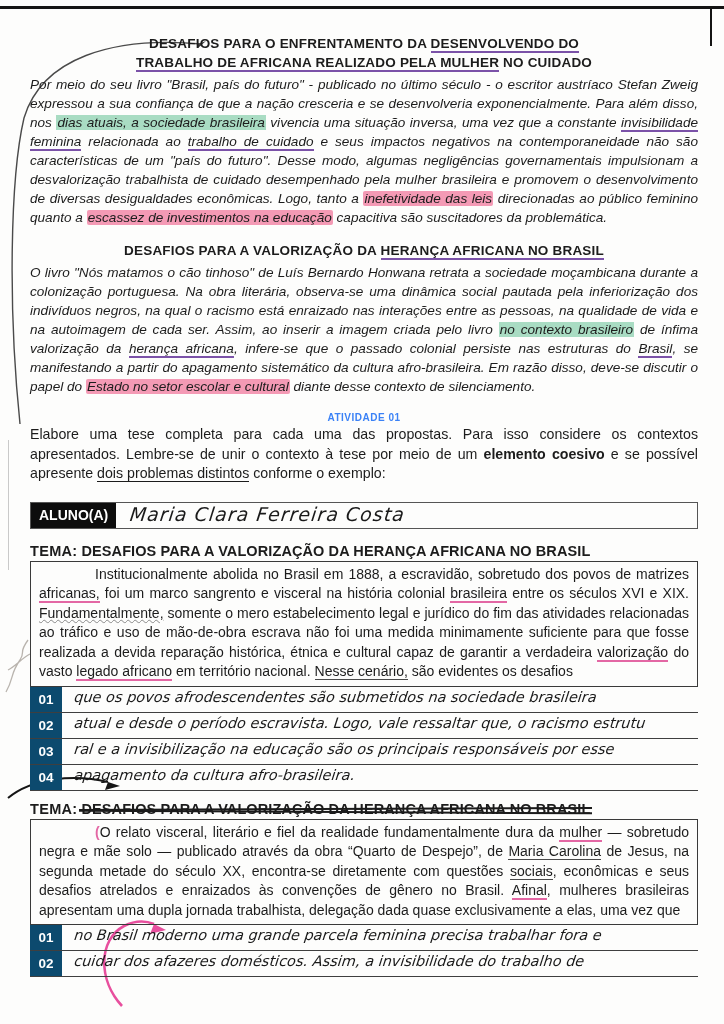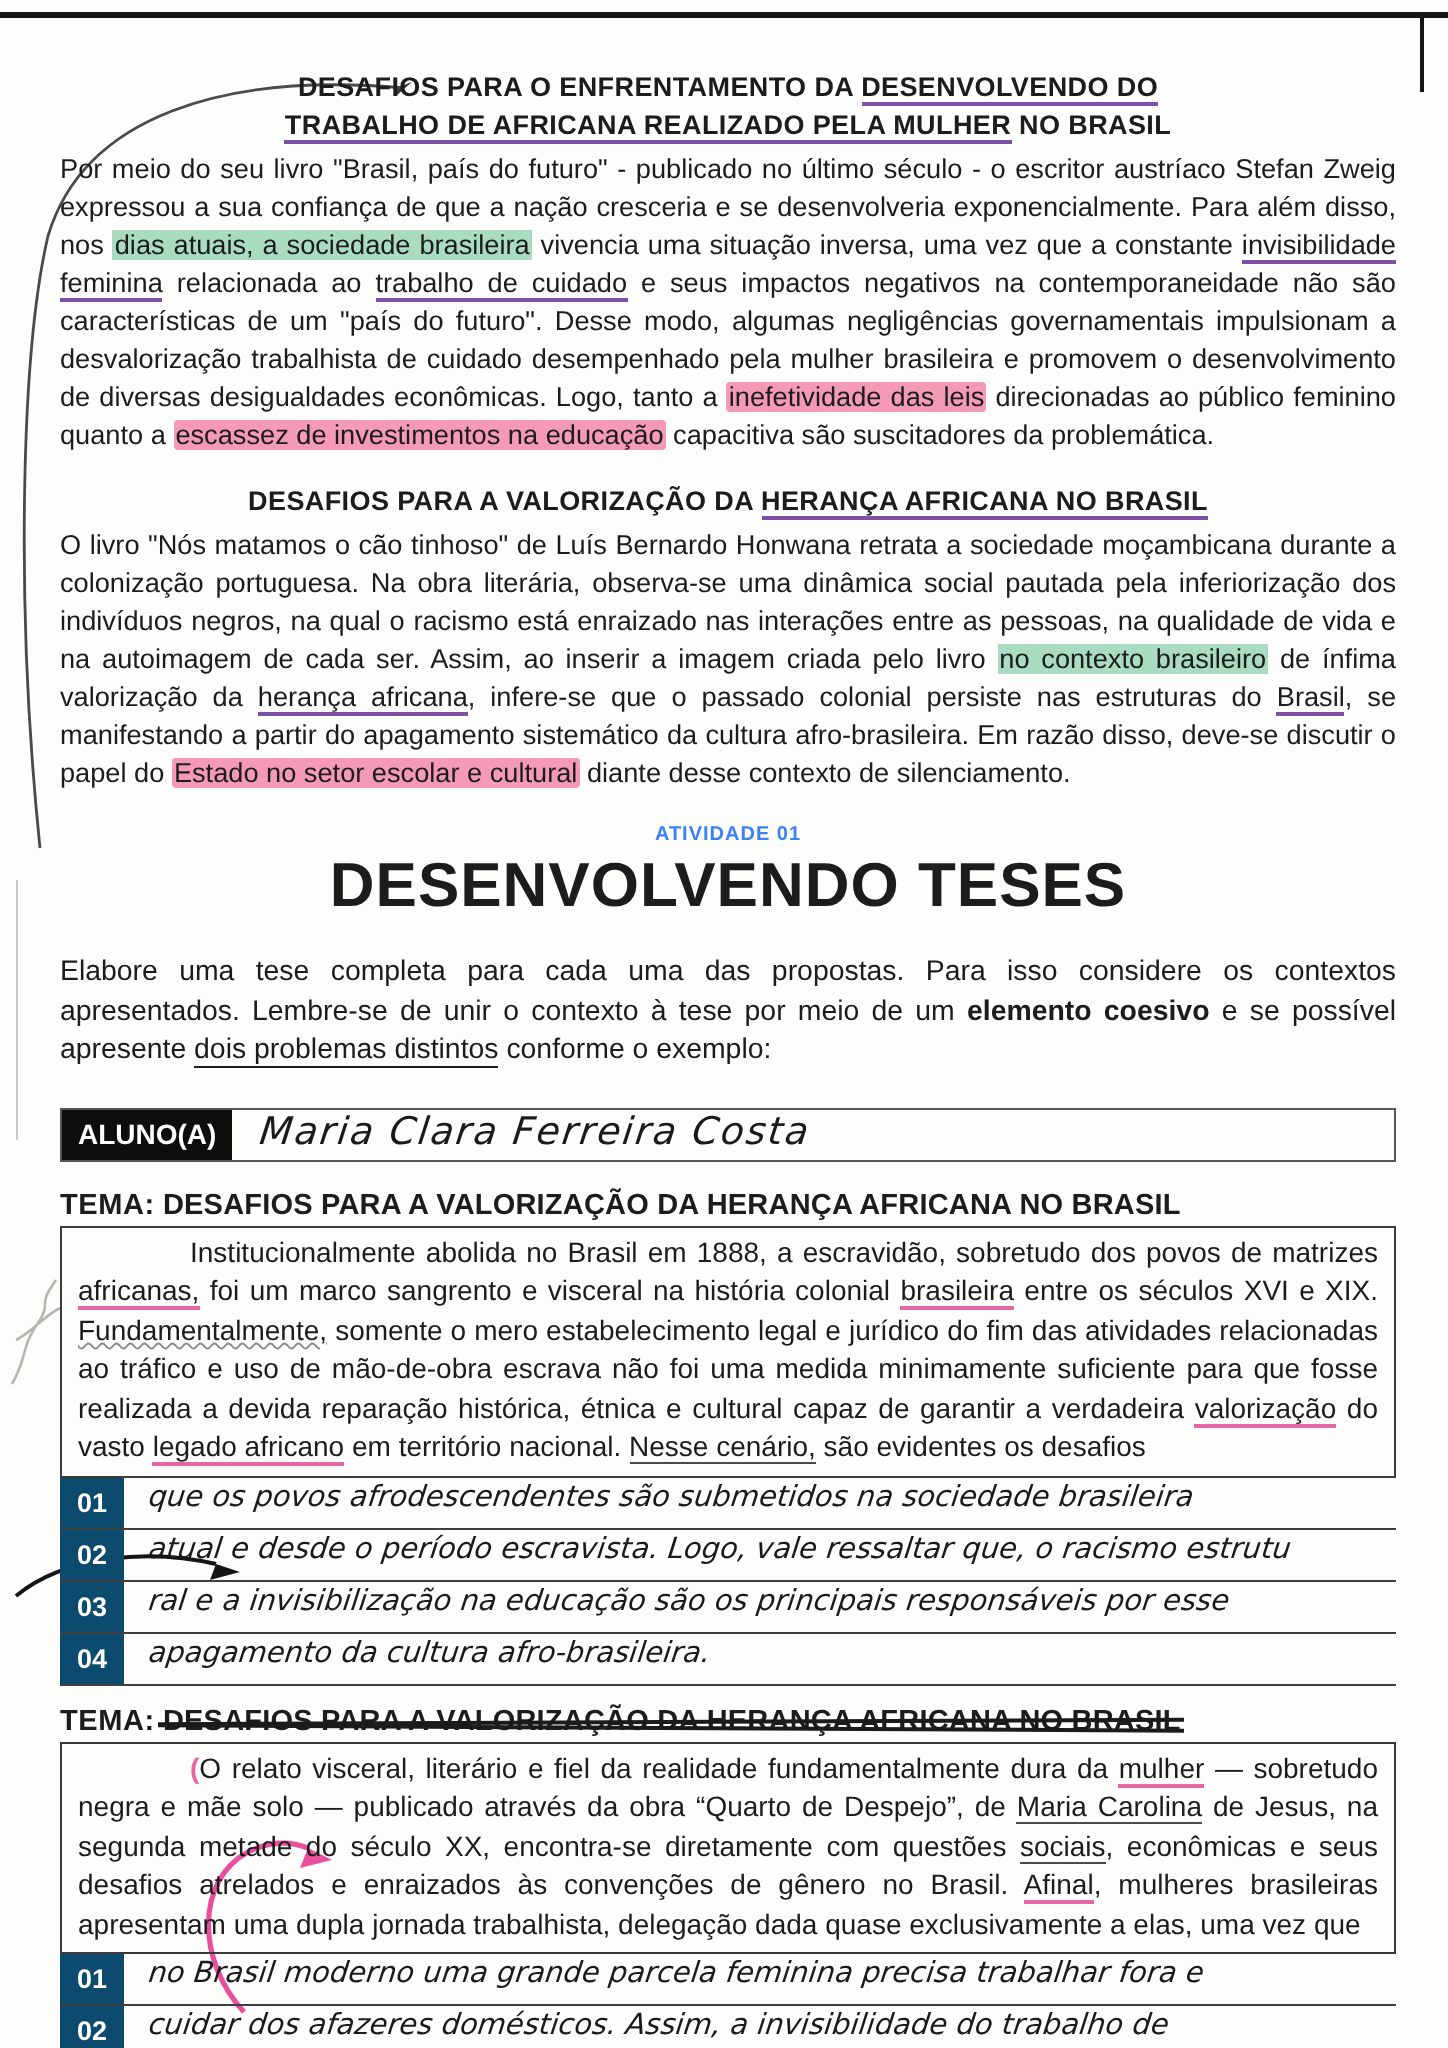--- a/index.html
+++ b/index.html
@@ -12,21 +12,21 @@
   .scan-top { position:absolute; top:6px; left:0; width:724px; height:3px; background:#141414; }
   .scan-right { position:absolute; top:8px; right:12px; width:2px; height:38px; background:#141414; }
   .scan-left-edge { position:absolute; top:440px; left:8px; width:1px; height:130px; background:#c9c9c9; }
   .content { position:relative; padding:34px 26px 0 30px; }
 
   
   .svg-mark { position:absolute; pointer-events:none; }
 
   
   .ctx-title { text-align:center; font-weight:bold; font-size:13.5px; line-height:19px; letter-spacing:.2px; margin:0 0 3px 0; }
-  .ctx-body { font-size:13.6px; line-height:19px; text-align:justify; margin:2px 0 14px 0; }
+  .ctx-body { font-size:13.6px; font-style:italic; line-height:19px; text-align:justify; margin:2px 0 14px 0; }
   .ctx-title2 { margin-top:6px; }
 
   
   .seg-plain {}
   .seg-hl-green { background:#a9dcc3; padding:0 1px; }
   .seg-hl-pink { background:#f49ab5; padding:0 1px; border-radius:2px; }
   .seg-u-purple { border-bottom:2.5px solid #7b52a8; padding-bottom:0; }
   .seg-u-pink { border-bottom:2.5px solid #e367a4; }
   .seg-u-wavy { text-decoration:underline wavy 1px #8a8a8a; }
   .seg-u-thin { border-bottom:1.2px solid #4a4a4a; }
@@ -87,29 +87,28 @@
 
   <svg class="svg-mark" style="left:96px; top:910px;" width="80" height="100" viewBox="0 0 80 100">
     <path d="M 26 96 C 2 70, 2 30, 28 16 C 38 11, 48 10, 58 14" stroke="#e84f9e" stroke-width="2.6" fill="none"></path>
     <path d="M 58 14 L 70 20 L 54 24 Z" fill="#e84f9e"></path>
   </svg>
 
   <div class="content">
 
     <div class="ctx-title">
       <div><span class="seg-plain">DESAFIOS PARA O ENFRENTAMENTO DA </span><span class="seg-u-purple">DESENVOLVENDO DO</span></div>
-      <div><span class="seg-u-purple">TRABALHO DE AFRICANA REALIZADO PELA MULHER</span><span class="seg-plain"> NO BRASIL</span></div>
+      <div><span class="seg-u-purple">TRABALHO DE AFRICANA REALIZADO PELA MULHER</span><span class="seg-plain"> NO CUIDADO</span></div>
     </div>
     <p class="ctx-body"><span class="seg-plain">Por meio do seu livro "Brasil, país do futuro" - publicado no último século - o escritor austríaco Stefan Zweig expressou a sua confiança de que a nação cresceria e se desenvolveria exponencialmente. Para além disso, nos </span><span class="seg-hl-green">dias atuais, a sociedade brasileira</span><span class="seg-plain"> vivencia uma situação inversa, uma vez que a constante </span><span class="seg-u-purple">invisibilidade feminina</span><span class="seg-plain"> relacionada ao </span><span class="seg-u-purple">trabalho de cuidado</span><span class="seg-plain"> e seus impactos negativos na contemporaneidade não são características de um "país do futuro". Desse modo, algumas negligências governamentais impulsionam a desvalorização trabalhista de cuidado desempenhado pela mulher brasileira e promovem o desenvolvimento de diversas desigualdades econômicas. Logo, tanto a </span><span class="seg-hl-pink">inefetividade das leis</span><span class="seg-plain"> direcionadas ao público feminino quanto a </span><span class="seg-hl-pink">escassez de investimentos na educação</span><span class="seg-plain"> capacitiva são suscitadores da problemática.</span></p>
 
     <div class="ctx-title ctx-title2"><span class="seg-plain">DESAFIOS PARA A VALORIZAÇÃO DA </span><span class="seg-u-purple">HERANÇA AFRICANA NO BRASIL</span></div>
     <p class="ctx-body"><span class="seg-plain">O livro "Nós matamos o cão tinhoso" de Luís Bernardo Honwana retrata a sociedade moçambicana durante a colonização portuguesa. Na obra literária, observa-se uma dinâmica social pautada pela inferiorização dos indivíduos negros, na qual o racismo está enraizado nas interações entre as pessoas, na qualidade de vida e na autoimagem de cada ser. Assim, ao inserir a imagem criada pelo livro </span><span class="seg-hl-green">no contexto brasileiro</span><span class="seg-plain"> de ínfima valorização da </span><span class="seg-u-purple">herança africana</span><span class="seg-plain">, infere-se que o passado colonial persiste nas estruturas do </span><span class="seg-u-purple">Brasil</span><span class="seg-plain">, se manifestando a partir do apagamento sistemático da cultura afro-brasileira. Em razão disso, deve-se discutir o papel do </span><span class="seg-hl-pink">Estado no setor escolar e cultural</span><span class="seg-plain"> diante desse contexto de silenciamento.</span></p>
 
     <div class="activity-label">ATIVIDADE 01</div>
-    <h1 class="activity-title">DESENVOLVENDO TESES</h1>
 
     <p class="instructions"><span class="seg-plain">Elabore uma tese completa para cada uma das propostas. Para isso considere os contextos apresentados. Lembre-se de unir o contexto à tese por meio de um </span><span class="seg-bold">elemento coesivo</span><span class="seg-plain"> e se possível apresente </span><span class="seg-u-black">dois problemas distintos</span><span class="seg-plain"> conforme o exemplo:</span></p>
 
     <div class="student-row">
       <span class="student-label">ALUNO(A)</span>
       <span class="student-field">
         <span class="handwriting student-name">Maria Clara Ferreira Costa</span>
       </span>
     </div>
 

